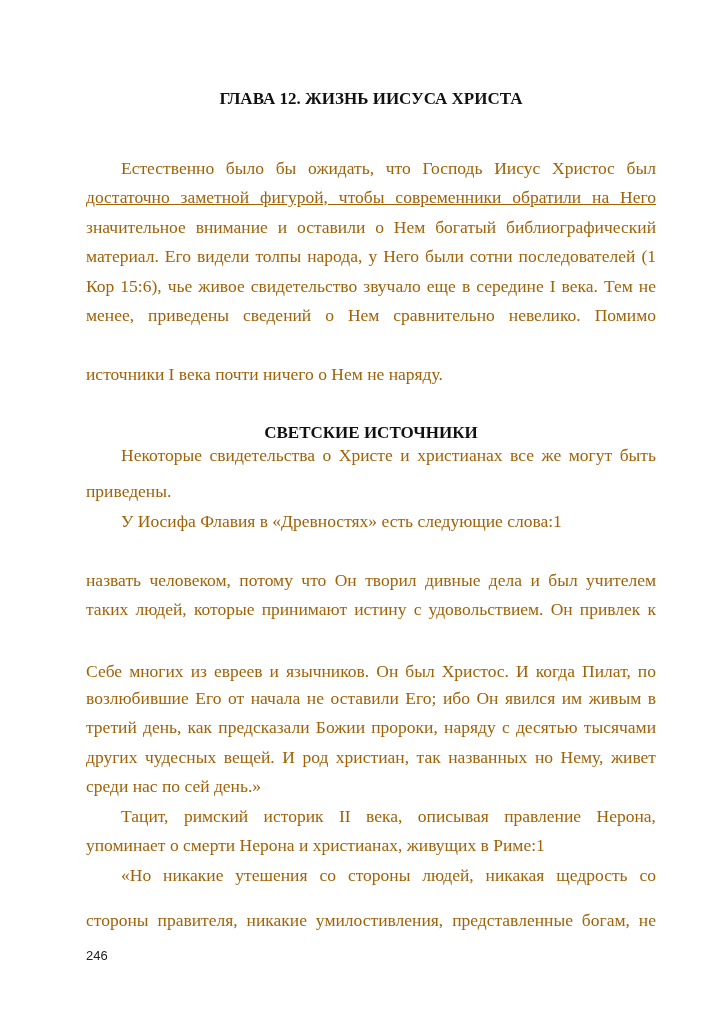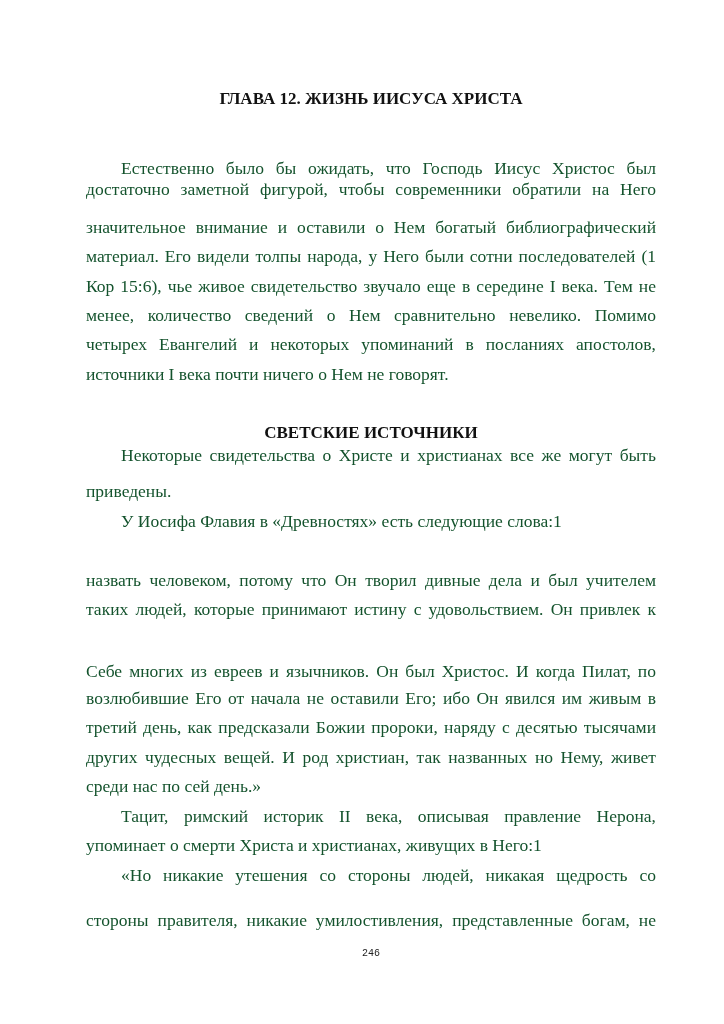--- a/index.html
+++ b/index.html
@@ -5,56 +5,55 @@
   html, body { margin: 0; padding: 0; background: #ffffff; }
   body { width: 724px; height: 1024px; position: relative; overflow: hidden; }
   .page { position: absolute; left: 0; top: 0; width: 645px; height: 1024px; background: #fff; }
   .heading {
     position: absolute; left: 86px; width: 570px; text-align: center;
     font-family: "Liberation Serif", serif; font-weight: bold; font-size: 17px;
     color: #111; white-space: nowrap;
   }
   .line {
     position: absolute; left: 86px; width: 570px;
-    font-family: "Liberation Serif", serif; font-size: 17.5px; color: #14532d;
+    font-family: "Liberation Serif", serif; font-size: 17.5px; color: #a16207;
     white-space: nowrap; line-height: 20px;
   }
   .line.j { text-align: justify; text-align-last: justify; }
   .line.ind { left: 121px; width: 535px; }
   .pagenum {
-    position: absolute; left: 86px; width: 570px; text-align: center; top: 948px;
-    font-family: Liberation Mono, monospace; font-size: 10px; color: #222;
+    position: absolute; left: 86px; width: 570px; text-align: left; top: 948px;
+    font-family: Liberation Sans, sans-serif; font-size: 13px; color: #222;
   }
 </style>
 </head>
 <body>
 
 <div class="page">
   <div class="heading" style="top:89px;">ГЛАВА 12. ЖИЗНЬ ИИСУСА ХРИСТА</div>
 
   <div class="line j ind" style="top:158px;">Естественно было бы ожидать, что Господь Иисус Христос был</div>
-  <div class="line j" style="top:179px;">достаточно заметной фигурой, чтобы современники обратили на Него</div>
+  <div class="line j" style="top:187px;text-decoration:underline;">достаточно заметной фигурой, чтобы современники обратили на Него</div>
   <div class="line j" style="top:217px;">значительное внимание и оставили о Нем богатый библиографический</div>
   <div class="line j" style="top:246px;">материал. Его видели толпы народа, у Него были сотни последователей (1</div>
   <div class="line j" style="top:276px;">Кор 15:6), чье живое свидетельство звучало еще в середине I века. Тем не</div>
-  <div class="line j" style="top:305px;">менее, количество сведений о Нем сравнительно невелико. Помимо</div>
-  <div class="line j" style="top:334px;">четырех Евангелий и некоторых упоминаний в посланиях апостолов,</div>
-  <div class="line" style="top:364px;">источники I века почти ничего о Нем не говорят.</div>
+  <div class="line j" style="top:305px;">менее, приведены сведений о Нем сравнительно невелико. Помимо</div>
+  <div class="line" style="top:364px;">источники I века почти ничего о Нем не наряду.</div>
 
   <div class="heading" style="top:423px;">СВЕТСКИЕ ИСТОЧНИКИ</div>
 
   <div class="line j ind" style="top:445px;">Некоторые свидетельства о Христе и христианах все же могут быть</div>
   <div class="line" style="top:481px;">приведены.</div>
   <div class="line ind" style="top:511px;">У Иосифа Флавия в «Древностях» есть следующие слова:1</div>
   <div class="line j" style="top:570px;">назвать человеком, потому что Он творил дивные дела и был учителем</div>
   <div class="line j" style="top:599px;">таких людей, которые принимают истину с удовольствием. Он привлек к</div>
   <div class="line j" style="top:629px;margin-top:32px;">Себе многих из евреев и язычников. Он был Христос. И когда Пилат, по</div>
   <div class="line j" style="top:688px;">возлюбившие Его от начала не оставили Его; ибо Он явился им живым в</div>
   <div class="line j" style="top:747px;">других чудесных вещей. И род христиан, так названных но Нему, живет</div>
   <div class="line j" style="top:717px;">третий день, как предсказали Божии пророки, наряду с десятью тысячами</div>
   <div class="line" style="top:776px;">среди нас по сей день.»</div>
   <div class="line j ind" style="top:806px;">Тацит, римский историк II века, описывая правление Нерона,</div>
-  <div class="line" style="top:835px;">упоминает о смерти Христа и христианах, живущих в Него:1</div>
+  <div class="line" style="top:835px;">упоминает о смерти Нерона и христианах, живущих в Риме:1</div>
   <div class="line j ind" style="top:865px;">«Но никакие утешения со стороны людей, никакая щедрость со</div>
   <div class="line j" style="top:894px;margin-top:16px;">стороны правителя, никакие умилостивления, представленные богам, не</div>
 
   <div class="pagenum">246</div>
 </div>
 
 </body></html>

